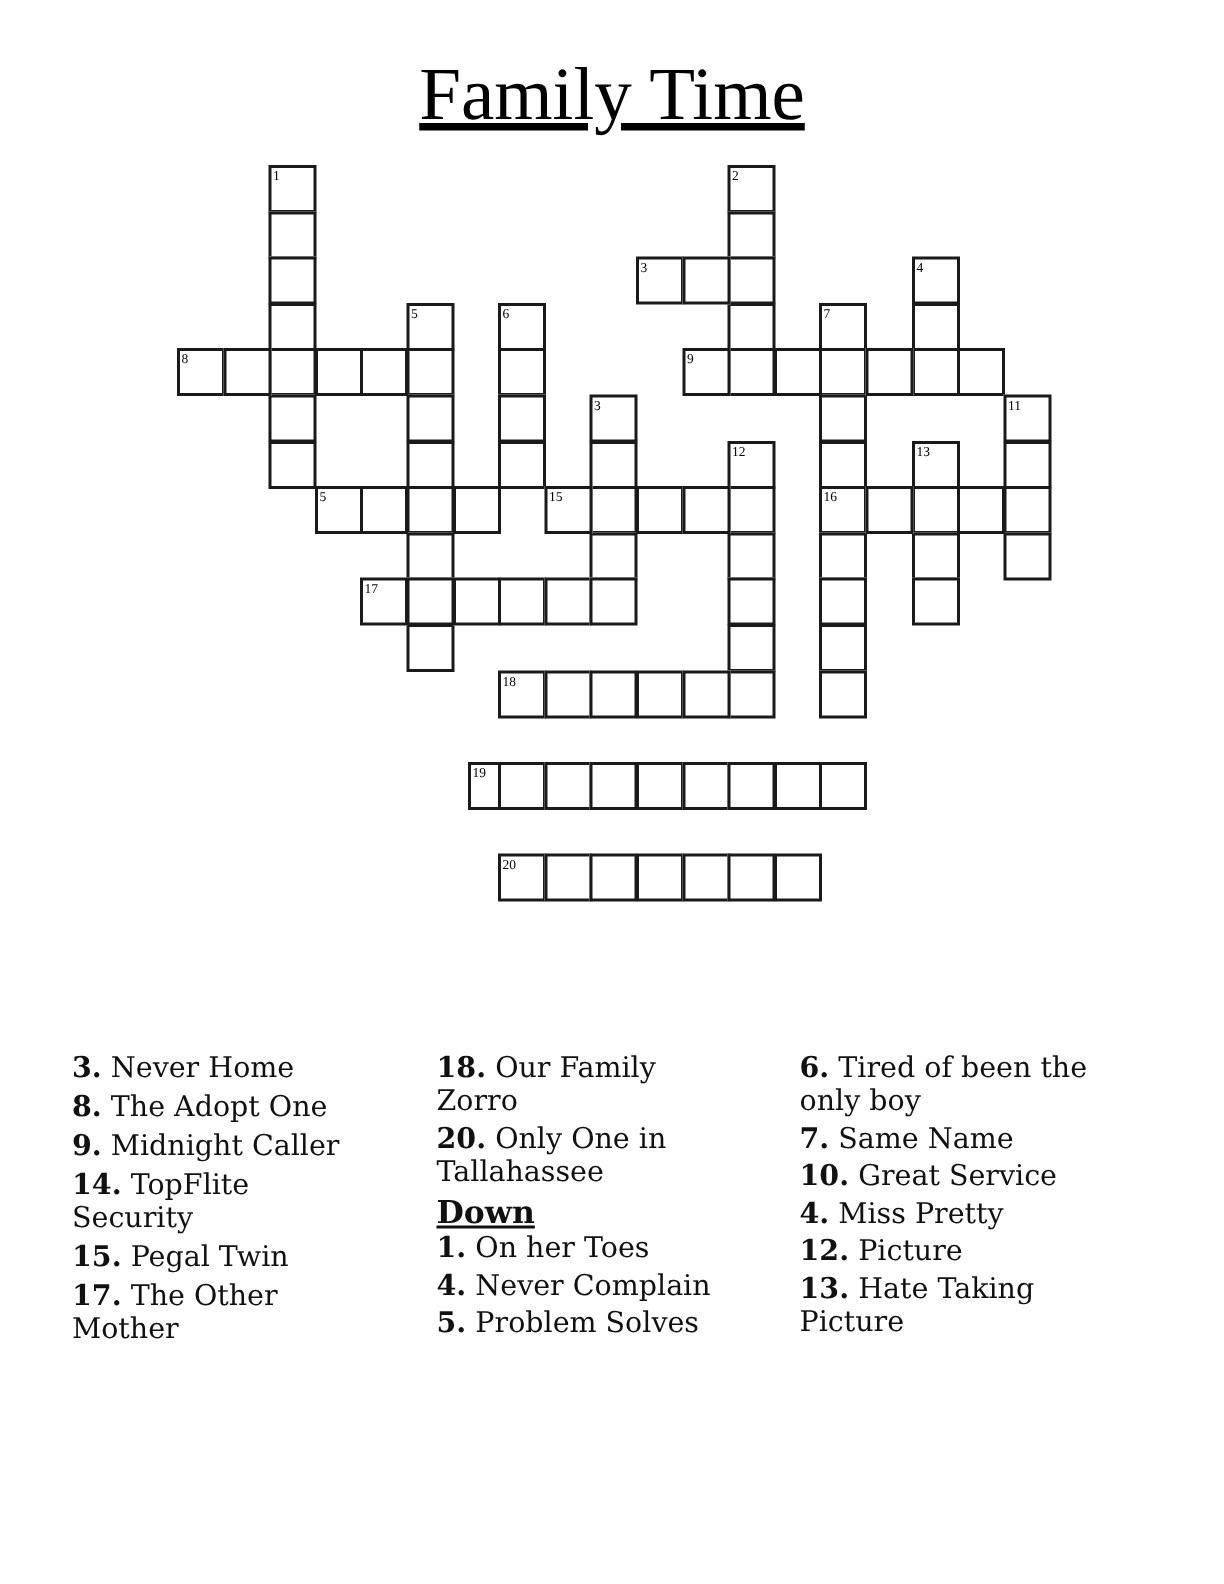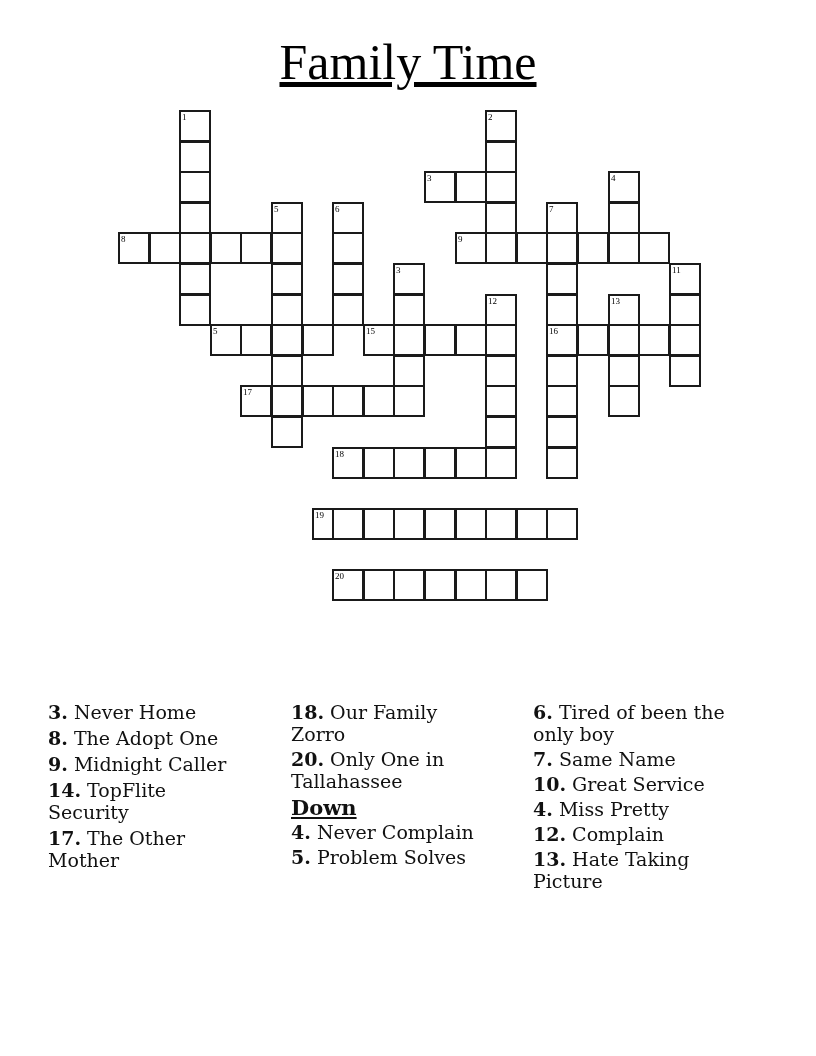--- a/index.html
+++ b/index.html
@@ -161,31 +161,33 @@
     <div class="cell" style="left: 455px; top: 569px;"></div>
     <div class="cell" style="left: 485px; top: 569px;"></div>
     <div class="cell" style="left: 516px; top: 569px;"></div>
   </div>
 
 <div class="clues col1">
   <div class="clue"><b>3.</b><span> Never Home</span></div>
   <div class="clue"><b>8.</b><span> The Adopt One</span></div>
   <div class="clue"><b>9.</b><span> Midnight Caller</span></div>
   <div class="clue" style="width:150px"><b>14.</b><span> TopFlite Security</span></div>
+  <div class="clue"><b>15.</b><span> Pegal Twin</span></div>
   <div class="clue" style="width:160px"><b>17.</b><span> The Other Mother</span></div>
 </div>
 
 <div class="clues col2">
   <div class="clue tight" style="width:175px"><b>18.</b><span> Our Family Zorro</span></div>
   <div class="clue tight" style="width:180px"><b>20.</b><span> Only One in Tallahassee</span></div>
   <div class="heading">Down</div>
+  <div class="clue tight"><b>1.</b><span> On her Toes</span></div>
   <div class="clue tight"><b>4.</b><span> Never Complain</span></div>
   <div class="clue tight"><b>5.</b><span> Problem Solves</span></div>
 </div>
 
 <div class="clues col3">
   <div class="clue tight" style="width:215px"><b>6.</b><span> Tired of been the only boy</span></div>
   <div class="clue tight"><b>7.</b><span> Same Name</span></div>
   <div class="clue tight"><b>10.</b><span> Great Service</span></div>
   <div class="clue tight"><b>4.</b><span> Miss Pretty</span></div>
-  <div class="clue tight"><b>12.</b><span> Complain</span></div>
+  <div class="clue tight"><b>12.</b><span> Picture</span></div>
   <div class="clue tight" style="width:175px"><b>13.</b><span> Hate Taking Picture</span></div>
 </div>
 
 </body></html>

